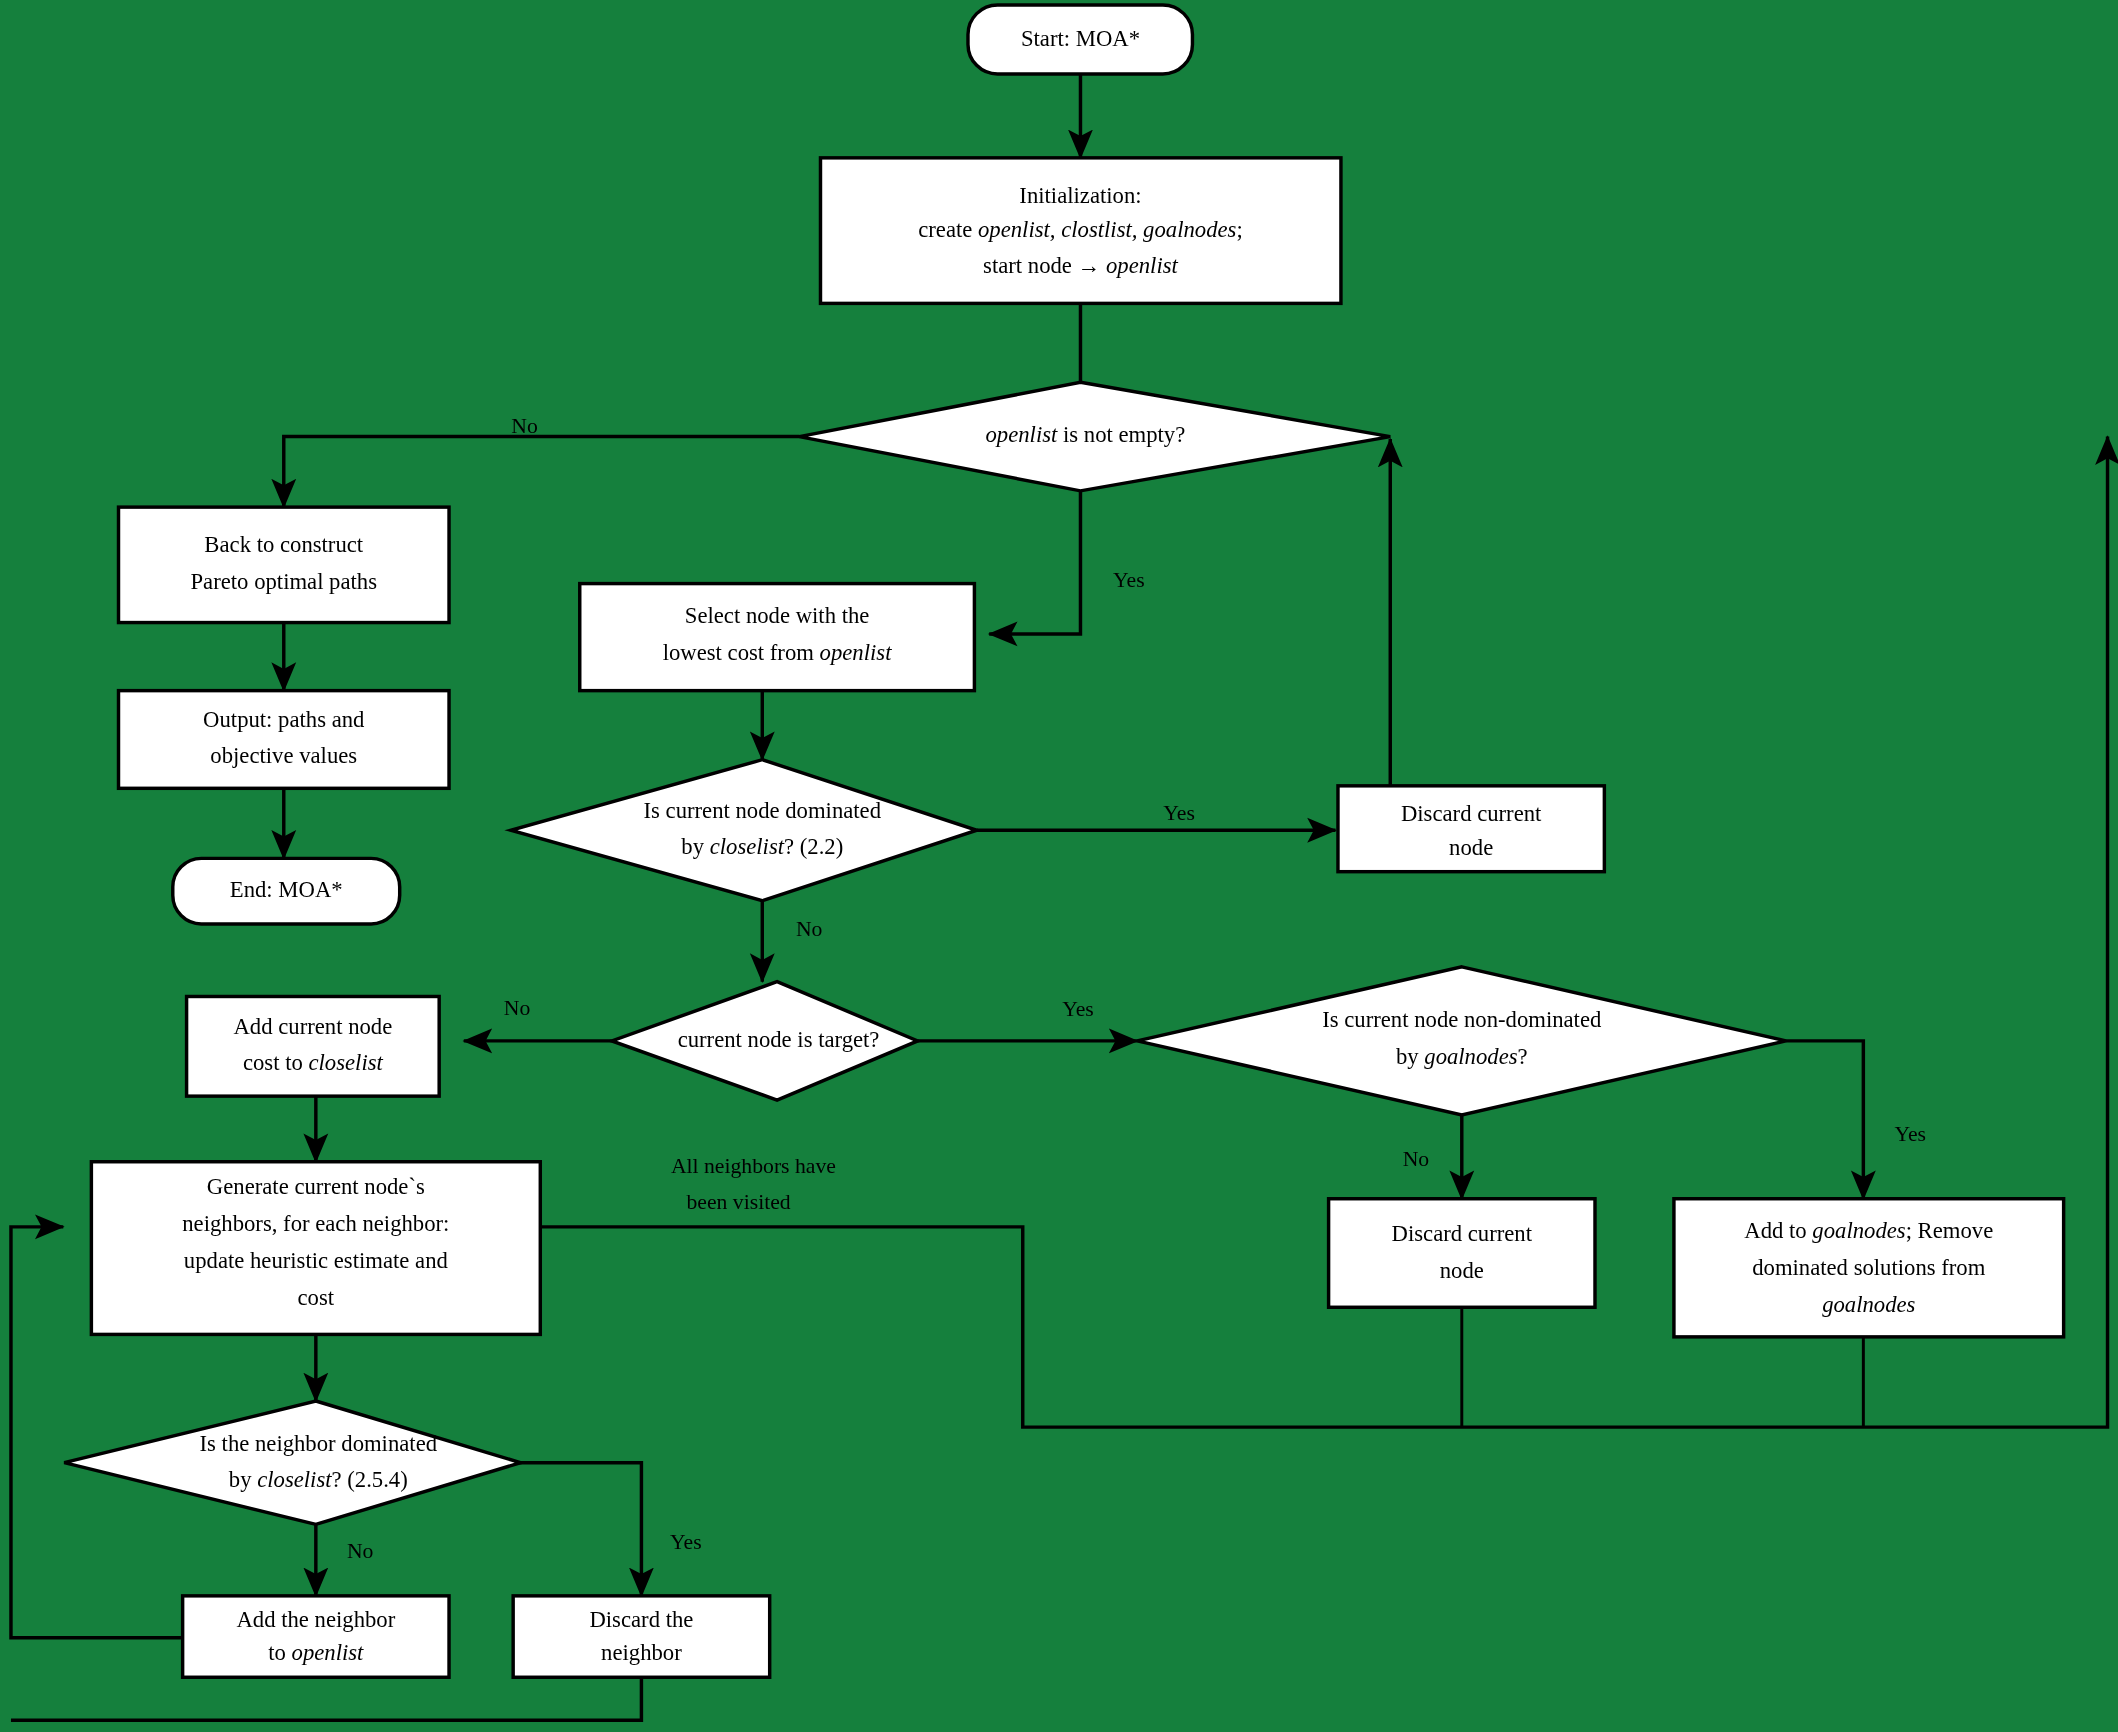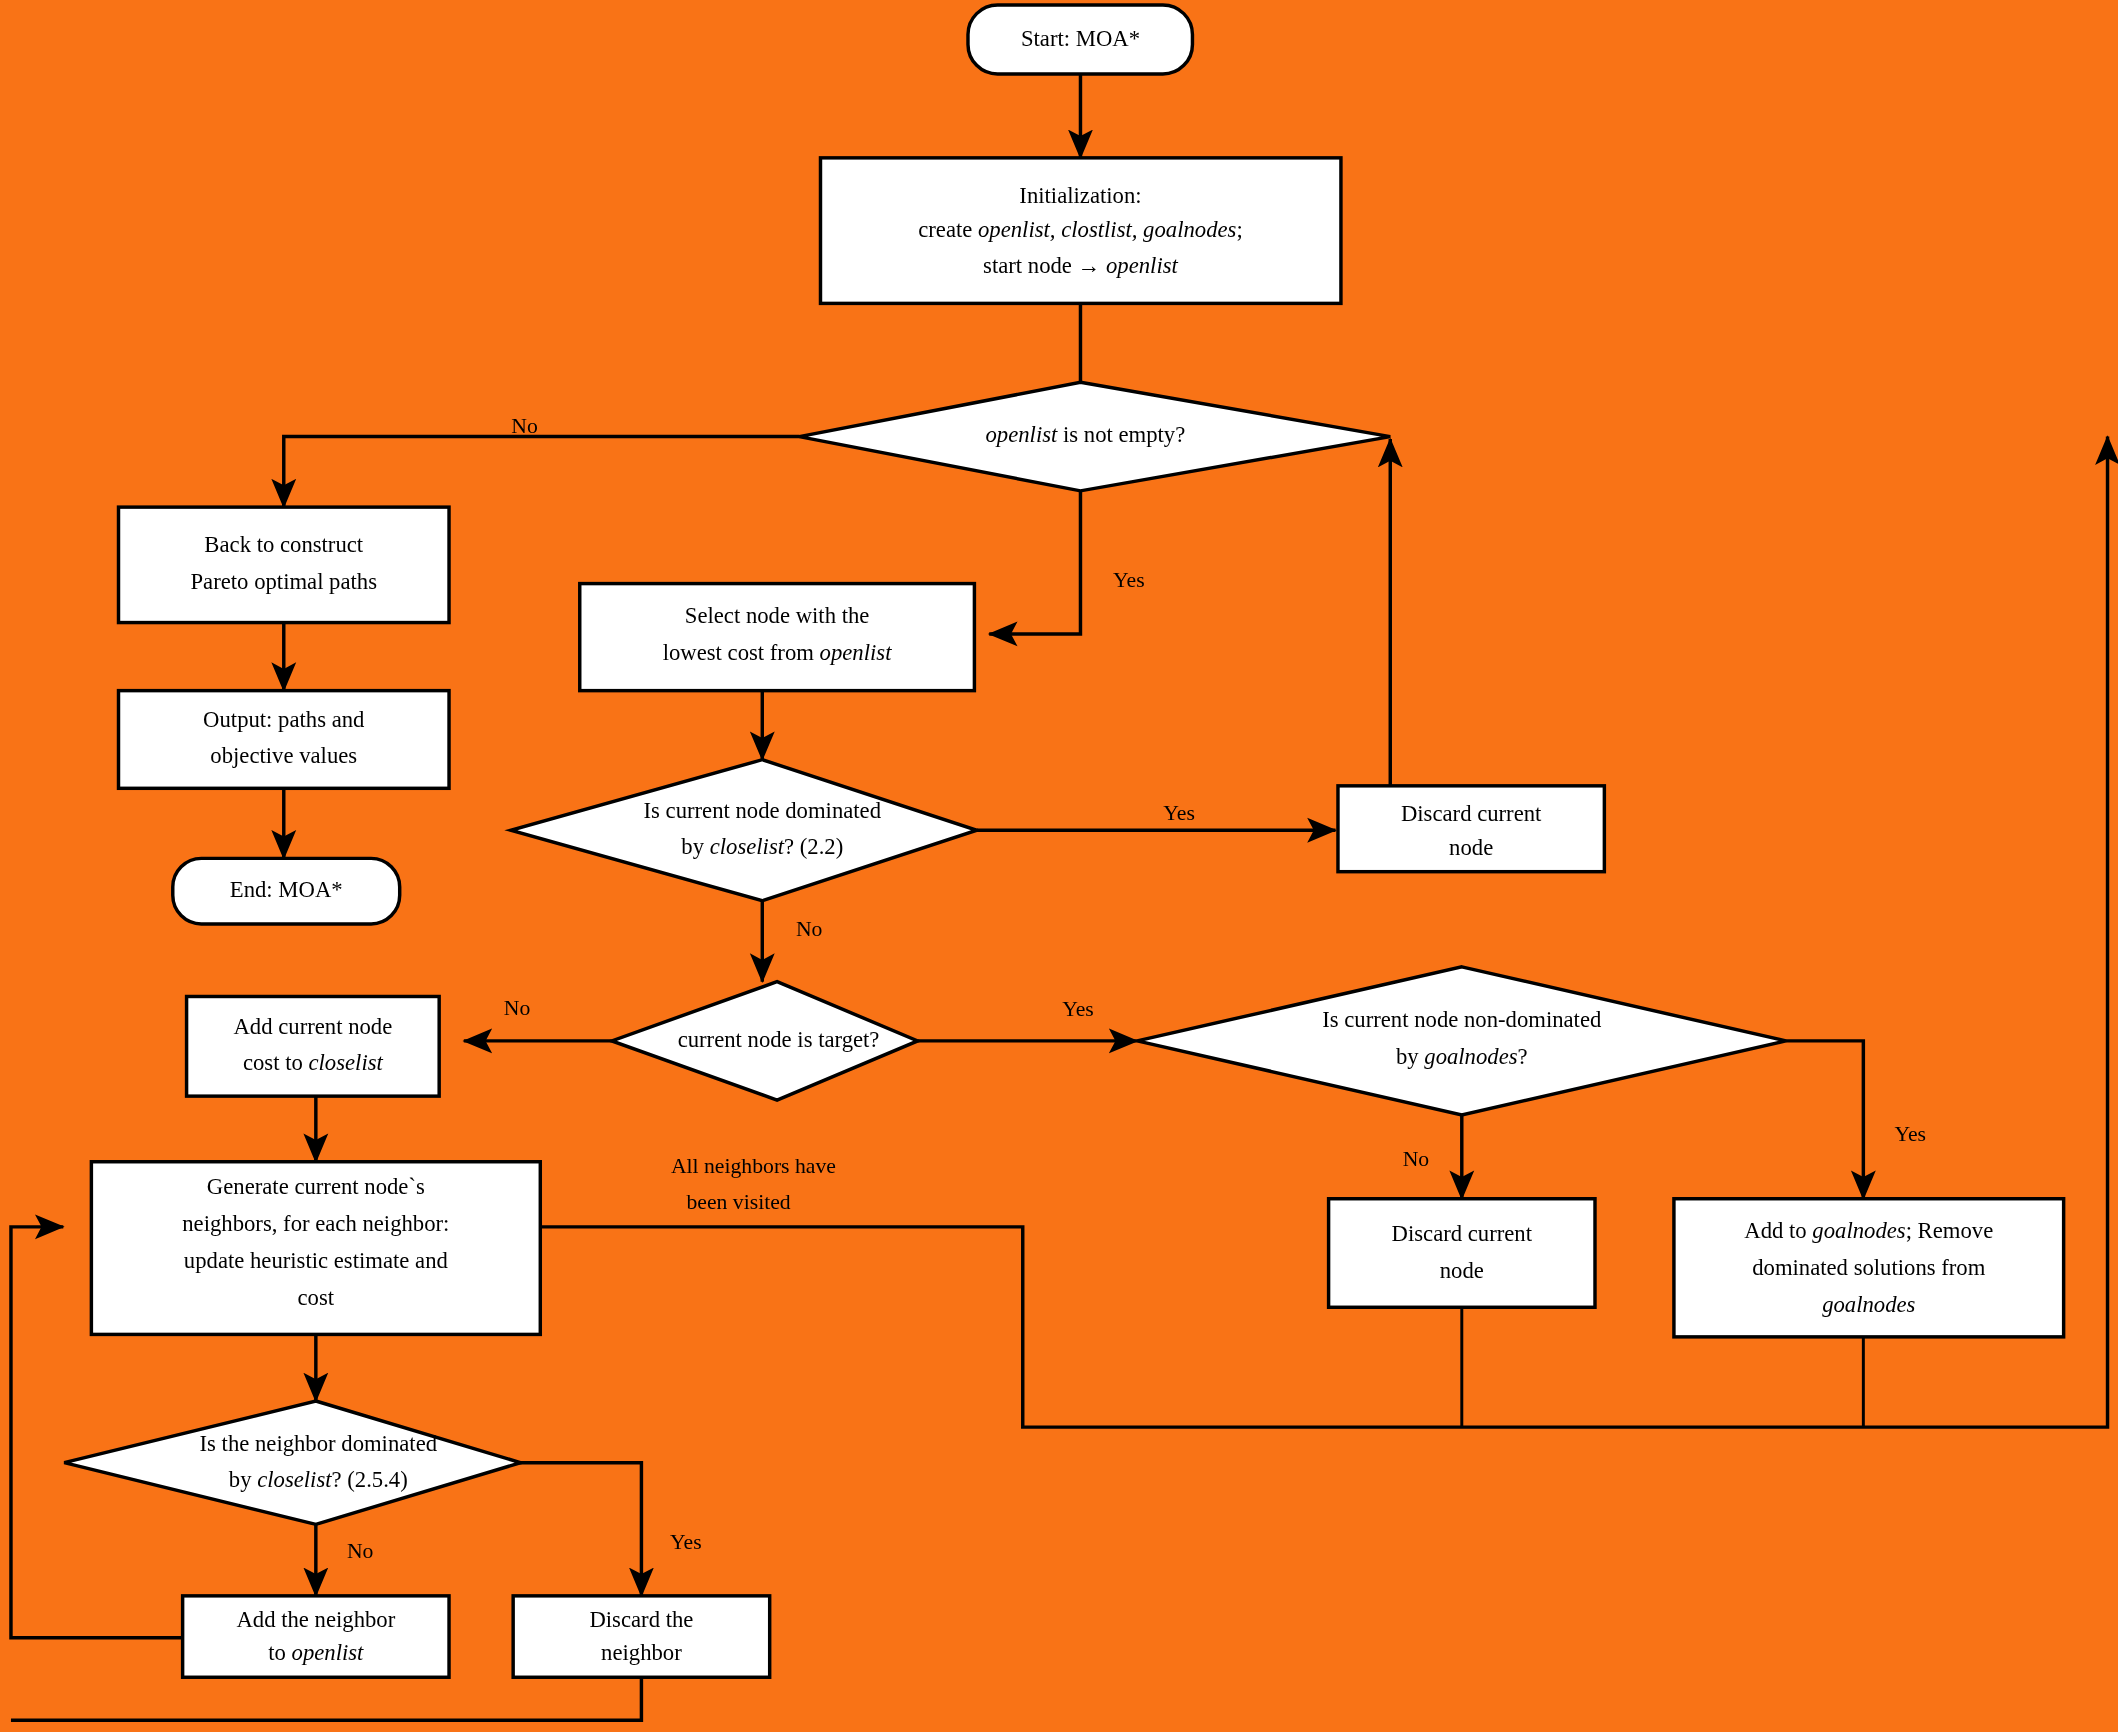--- a/index.html
+++ b/index.html
@@ -1,17 +1,17 @@
 <!DOCTYPE html>
 <html style="font-size:8px"><head>
 <meta charset="utf-8">
 <style>
   html,body{margin:0;padding:0;background:#ffffff;}
   body{font-family:"Liberation Serif", serif;}
-  #stage{position:relative;width:2119px;height:1733px;background:#f97316;}
+  #stage{position:relative;width:2119px;height:1733px;background:#15803d;}
   svg{display:block;width:2119px;height:1733px;}
   text{font-family:"Liberation Serif", serif;fill:#000;}
   .nodetext{font-size:46px;text-anchor:middle;dominant-baseline:middle;}
   .edgelabel{font-size:44px;text-anchor:middle;dominant-baseline:middle;}
   .it{font-style:italic;}
   .shape{fill:#ffffff;stroke:#000000;stroke-width:7;}
   .conn{stroke:#000000;stroke-width:7;fill:none;}
   .conn-thin{stroke:#000000;stroke-width:6;fill:none;}
 </style>
 </head>

